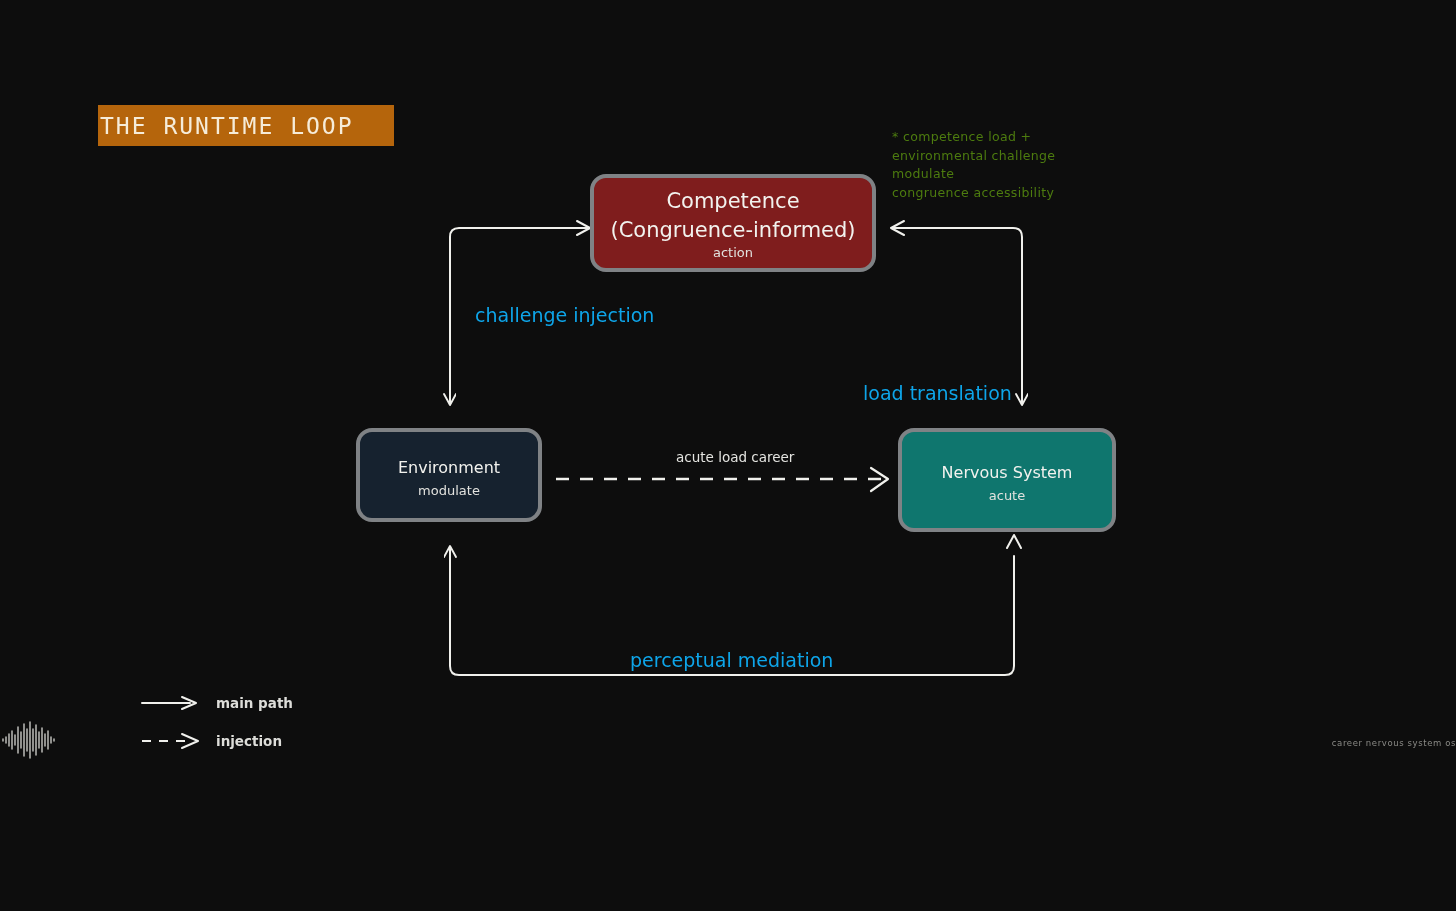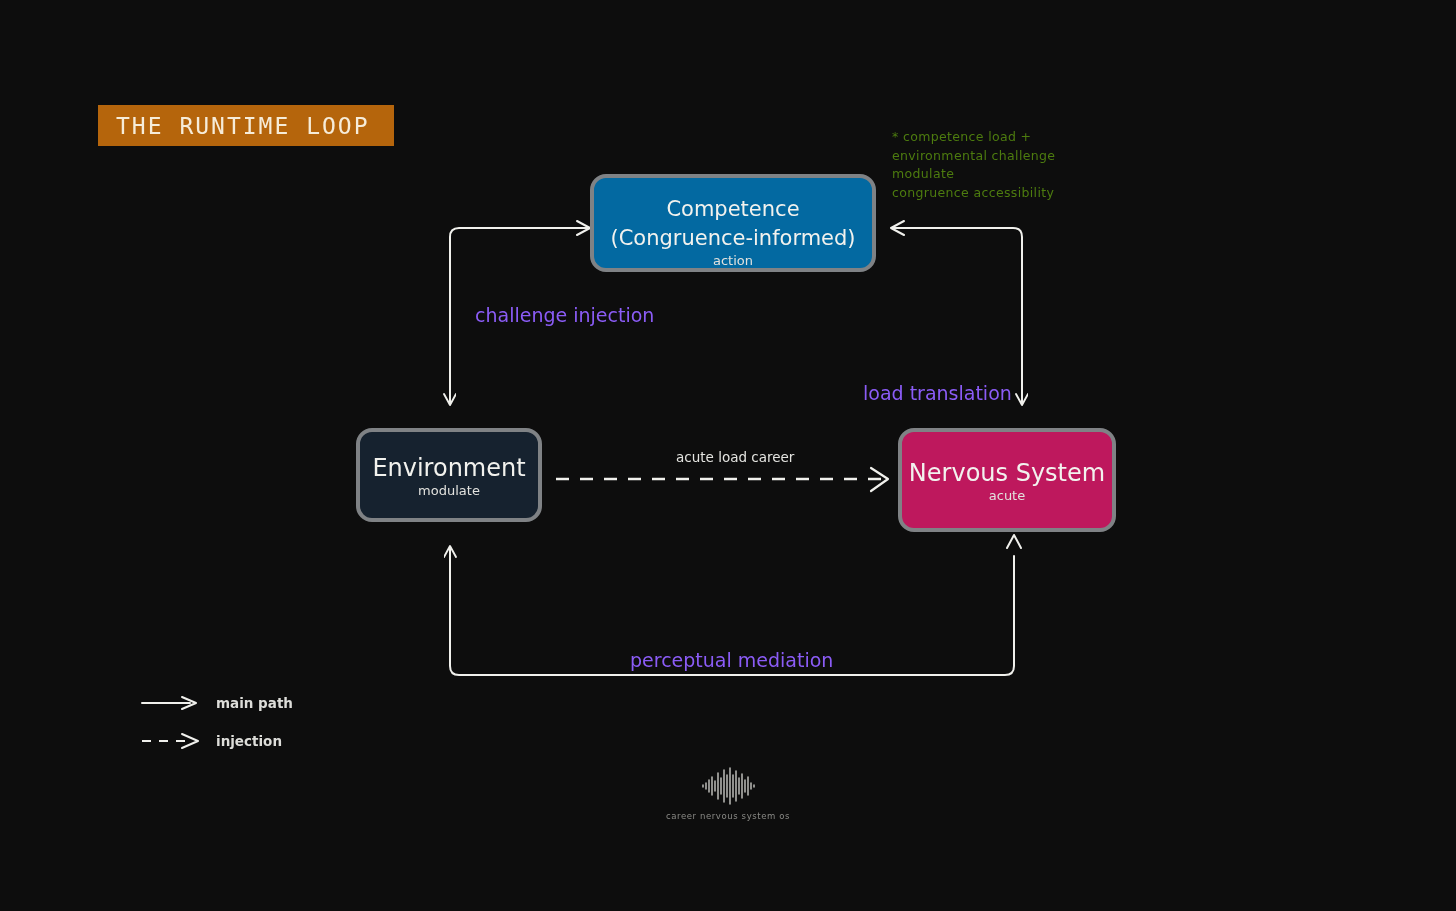--- a/index.html
+++ b/index.html
@@ -19,21 +19,21 @@
   
   #title-banner {
     position: absolute;
     left: 98px;
     top: 105px;
     width: 296px;
     height: 41px;
     background: #b5650c;
     display: flex;
     align-items: center;
-    padding-left: 18px;
+    padding-left: 2px;
     box-sizing: border-box;
   }
   #title-banner .txt {
     font-family: "DejaVu Sans Mono", monospace;
     font-size: 23px;
     letter-spacing: 2.0px;
     color: #f6ecd9;
     white-space: nowrap;
   }
 
@@ -58,55 +58,54 @@
     border: 4px solid #7f8285;
     border-radius: 16px;
     display: flex;
     flex-direction: column;
     align-items: center;
     justify-content: center;
     text-align: center;
   }
   .node .n-title {
     font-family: "DejaVu Sans", sans-serif;
-    font-size: 24px;
+    font-size: 16px;
     color: #f2f2ee;
     line-height: 30px;
     white-space: pre-line;
   }
   .node .n-sub {
     font-family: "DejaVu Sans", sans-serif;
     font-size: 13px;
     color: #e2e2de;
   }
 
   #node-competence {
     left: 590px; top: 174px;
     width: 286px; height: 98px;
-    background: #0369a1;
-    justify-content: flex-end;
+    background: #7f1d1d;
   }
   #node-competence .n-title { font-size: 21px; line-height: 29px; }
 
   #node-environment {
     left: 356px; top: 428px;
     width: 186px; height: 94px;
     background: #16222f;
   }
   #node-nervous {
     left: 898px; top: 428px;
     width: 218px; height: 104px;
-    background: #be185d;
+    background: #0f766e;
   }
 
   
   .edge-label {
     position: absolute;
     font-family: "DejaVu Sans", sans-serif;
-    color: #8b5cf6;
+    color: #0ea5e9;
     font-size: 19px;
     white-space: nowrap;
   }
   #lbl-challenge  { left: 475px; top: 304px; }
   #lbl-load       { left: 863px; top: 382px; }
   #lbl-perceptual { left: 630px; top: 649px; }
   #lbl-acute {
     position: absolute;
     left: 676px; top: 449px;
     font-family: "DejaVu Sans", sans-serif;
@@ -128,24 +127,25 @@
     font-family: "DejaVu Sans", sans-serif;
     font-size: 13.5px;
     color: #ddddd9;
     white-space: nowrap;
   }
 
   
   #footer {
     position: absolute;
     left: 0; right: 0;
-    top: 766px;
-    display: flex;
-    flex-direction: column;
-    align-items: center;
+    top: 720px;
+    display: flex;
+    flex-direction: row;
+    align-items: center;
+    justify-content: space-between;
   }
   #footer-wave { display: block; }
   #footer-text {
     margin-top: 5px;
     font-family: "DejaVu Sans", sans-serif;
     font-size: 8.5px;
     letter-spacing: 0.6px;
     color: #8a8a86;
     white-space: nowrap;
   }

